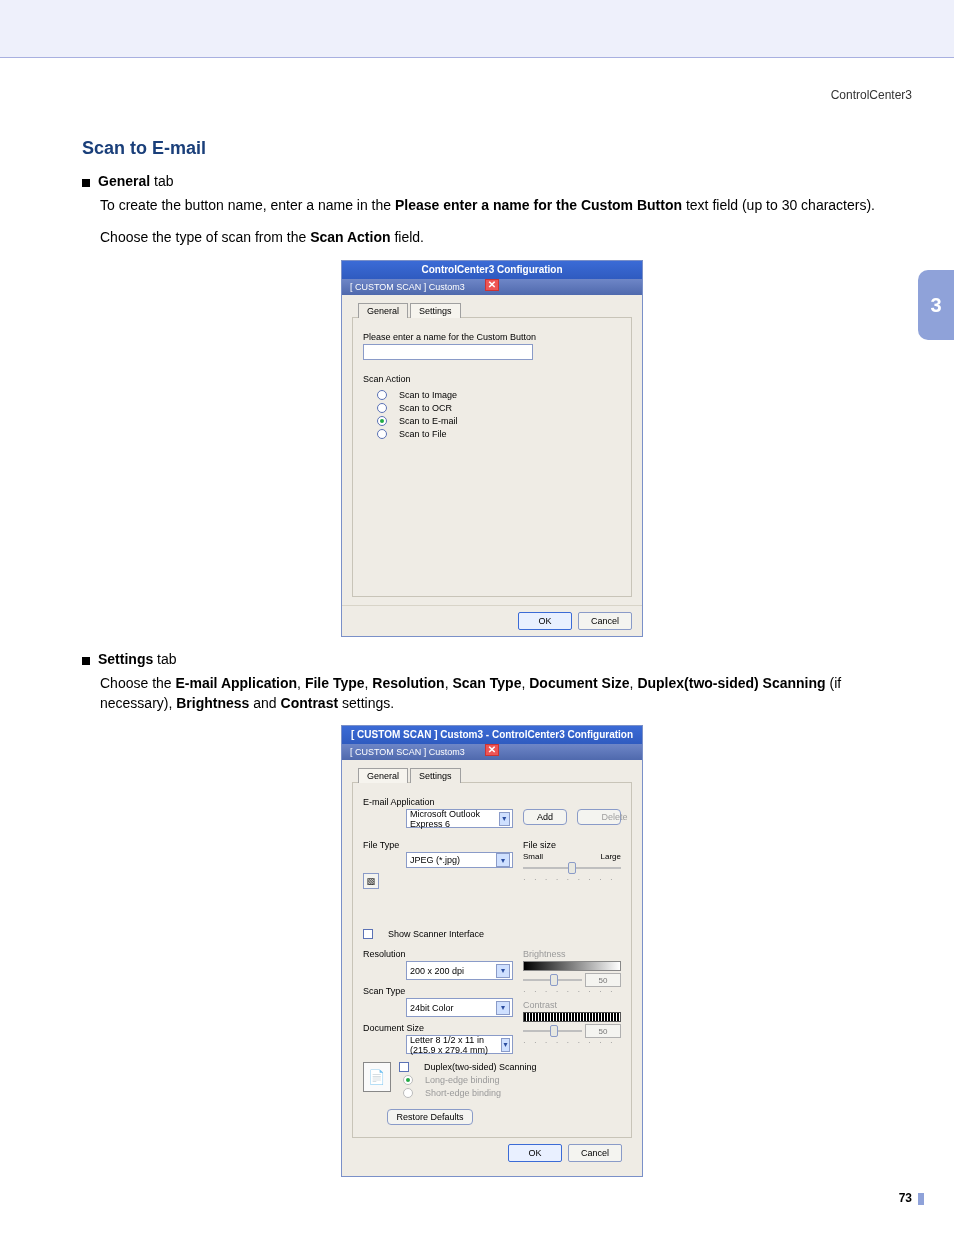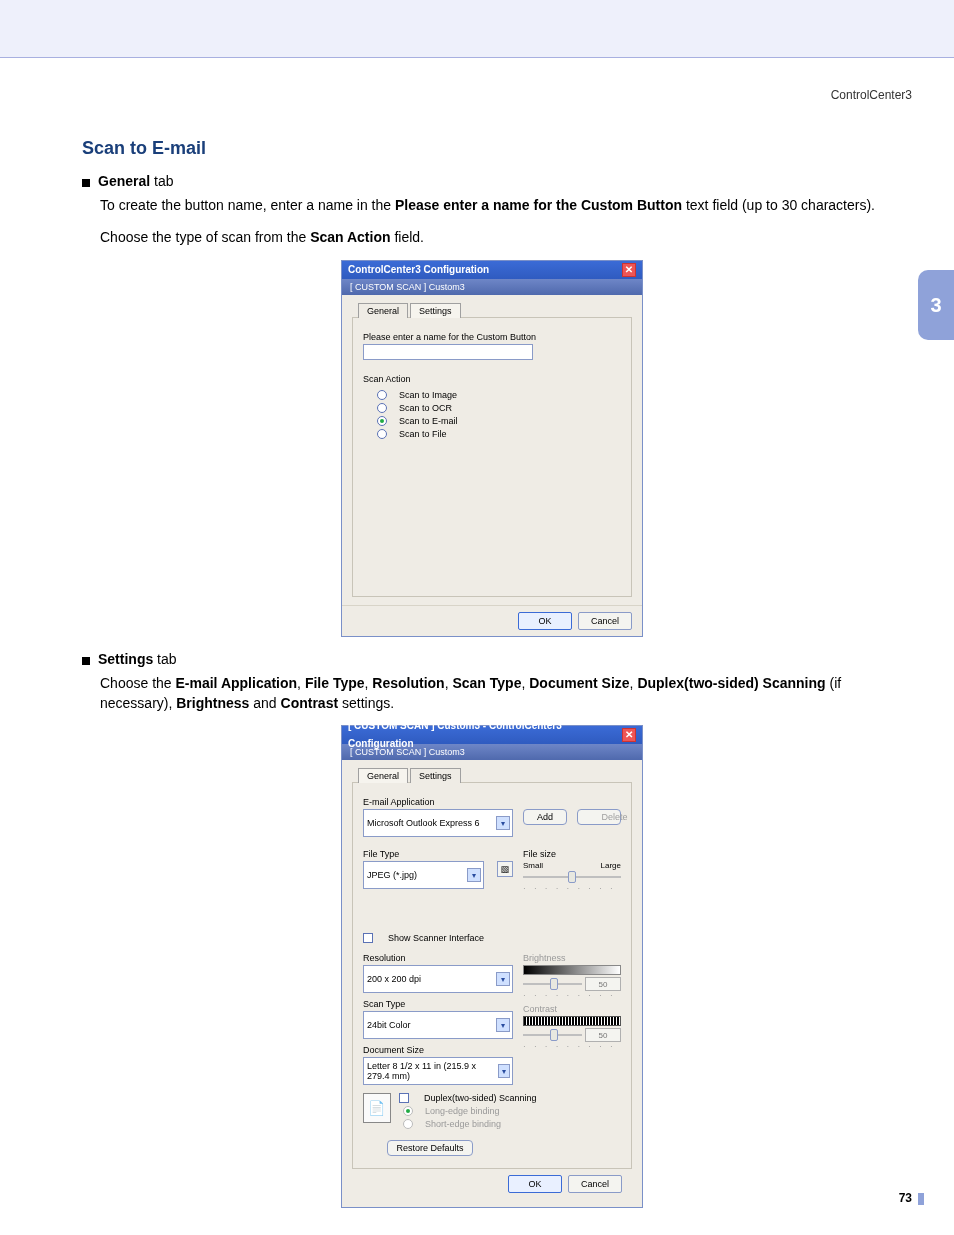--- a/index.html
+++ b/index.html
@@ -50,21 +50,21 @@
     border:1px solid #7a90c8;
     background:#efece5;
     font-family: Tahoma, Arial, sans-serif;
     font-size:9px;
     position:relative;
   }
   .dlg-title {
     height:18px; line-height:18px; padding:0 6px;
     background:linear-gradient(#3b6bd6,#2f5bc0);
     color:#fff; font-weight:bold; font-size:10px;
-    display:flex; justify-content:space-between; align-items:center;
+    display:flex; justify-content:space-between; align-items:center;flex-direction:column;
   }
   .dlg-close {
     width:14px; height:14px; background:#e55; border:1px solid #c33;
     display:flex; align-items:center; justify-content:center;
     color:#fff; font-size:10px; font-weight:bold; line-height:1;
   }
   .dlg-sub {
     height:16px; line-height:16px; padding:0 8px;
     background:linear-gradient(#6e86c7,#4f69ad);
     color:#fff; font-size:9px;
@@ -101,23 +101,23 @@
     font-size:9px; display:flex; align-items:center; justify-content:center;
     border-radius:2px;
   }
   .win-btn.hl { background:#e9f0ff; border-color:#3b6bd6; }
 
   
   .row-2col { display:flex; gap:10px; }
   .col-l { flex:1; }
   .col-r { width:98px; }
   .dd {
-    height:28px; border:1px solid #8a9bc8; background:#fff;
+    height:19px; border:1px solid #8a9bc8; background:#fff;
     display:flex; align-items:center; justify-content:space-between;
-    padding:0 2px 0 3px; font-size:9px;
+    padding:0 2px 0 3px; font-size:9px;margin-left:43px;
   }
   .dd-arrow {
     width:14px; height:14px; background:#cfe0ff; border:1px solid #8a9bc8;
     display:flex; align-items:center; justify-content:center; font-size:8px; color:#2a4da0;
   }
   .mini-btn {
     height:16px; border:1px solid #8a9bc8; background:#f4f4f0;
     font-size:9px; display:flex; align-items:center; justify-content:center;
     border-radius:4px;
   }
@@ -247,21 +247,21 @@
             <span>Microsoft Outlook Express 6</span>
             <span class="dd-arrow">▾</span>
           </div>
           <div class="mini-btn" style="width:44px">Add</div>
           <div class="mini-btn disabled" style="width:44px">Delete</div>
         </div>
 
         <div class="row-2col" style="margin-top:6px;">
           <div class="col-l">
             <div class="field-label">File Type</div>
-            <div style="display:flex; gap:13px;">
+            <div style="display:flex; gap:5px;flex-direction:column;">
               <div class="dd" style="flex:1">
                 <span>JPEG (*.jpg)</span>
                 <span class="dd-arrow">▾</span>
               </div>
               <div class="sq-btn">▧</div>
             </div>
           </div>
           <div class="col-r">
             <div class="field-label">File size</div>
             <div style="display:flex; justify-content:space-between; font-size:8px;">

